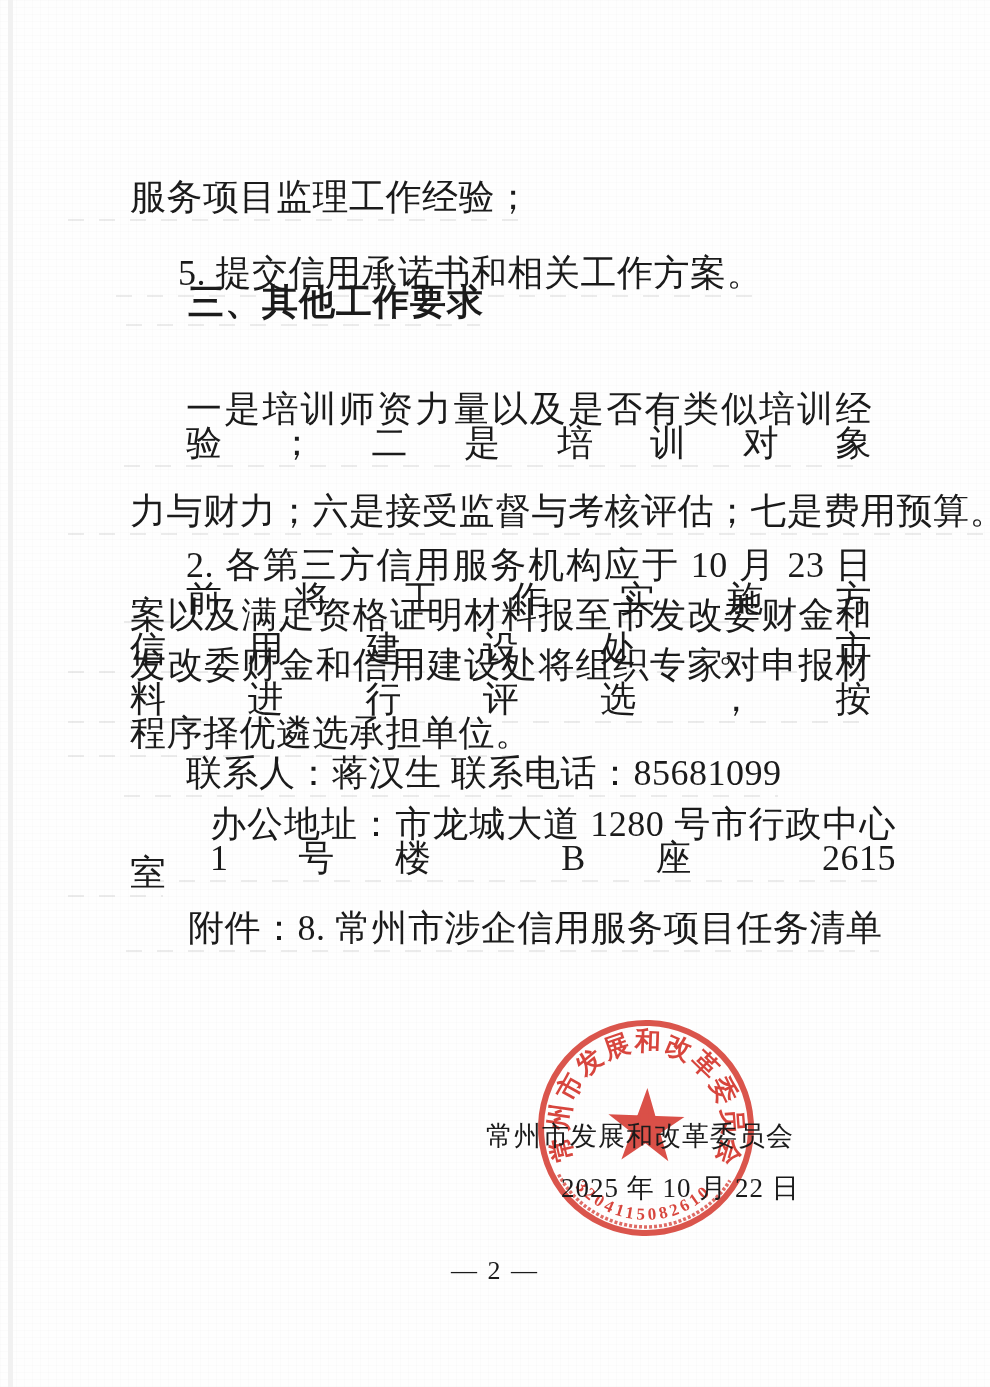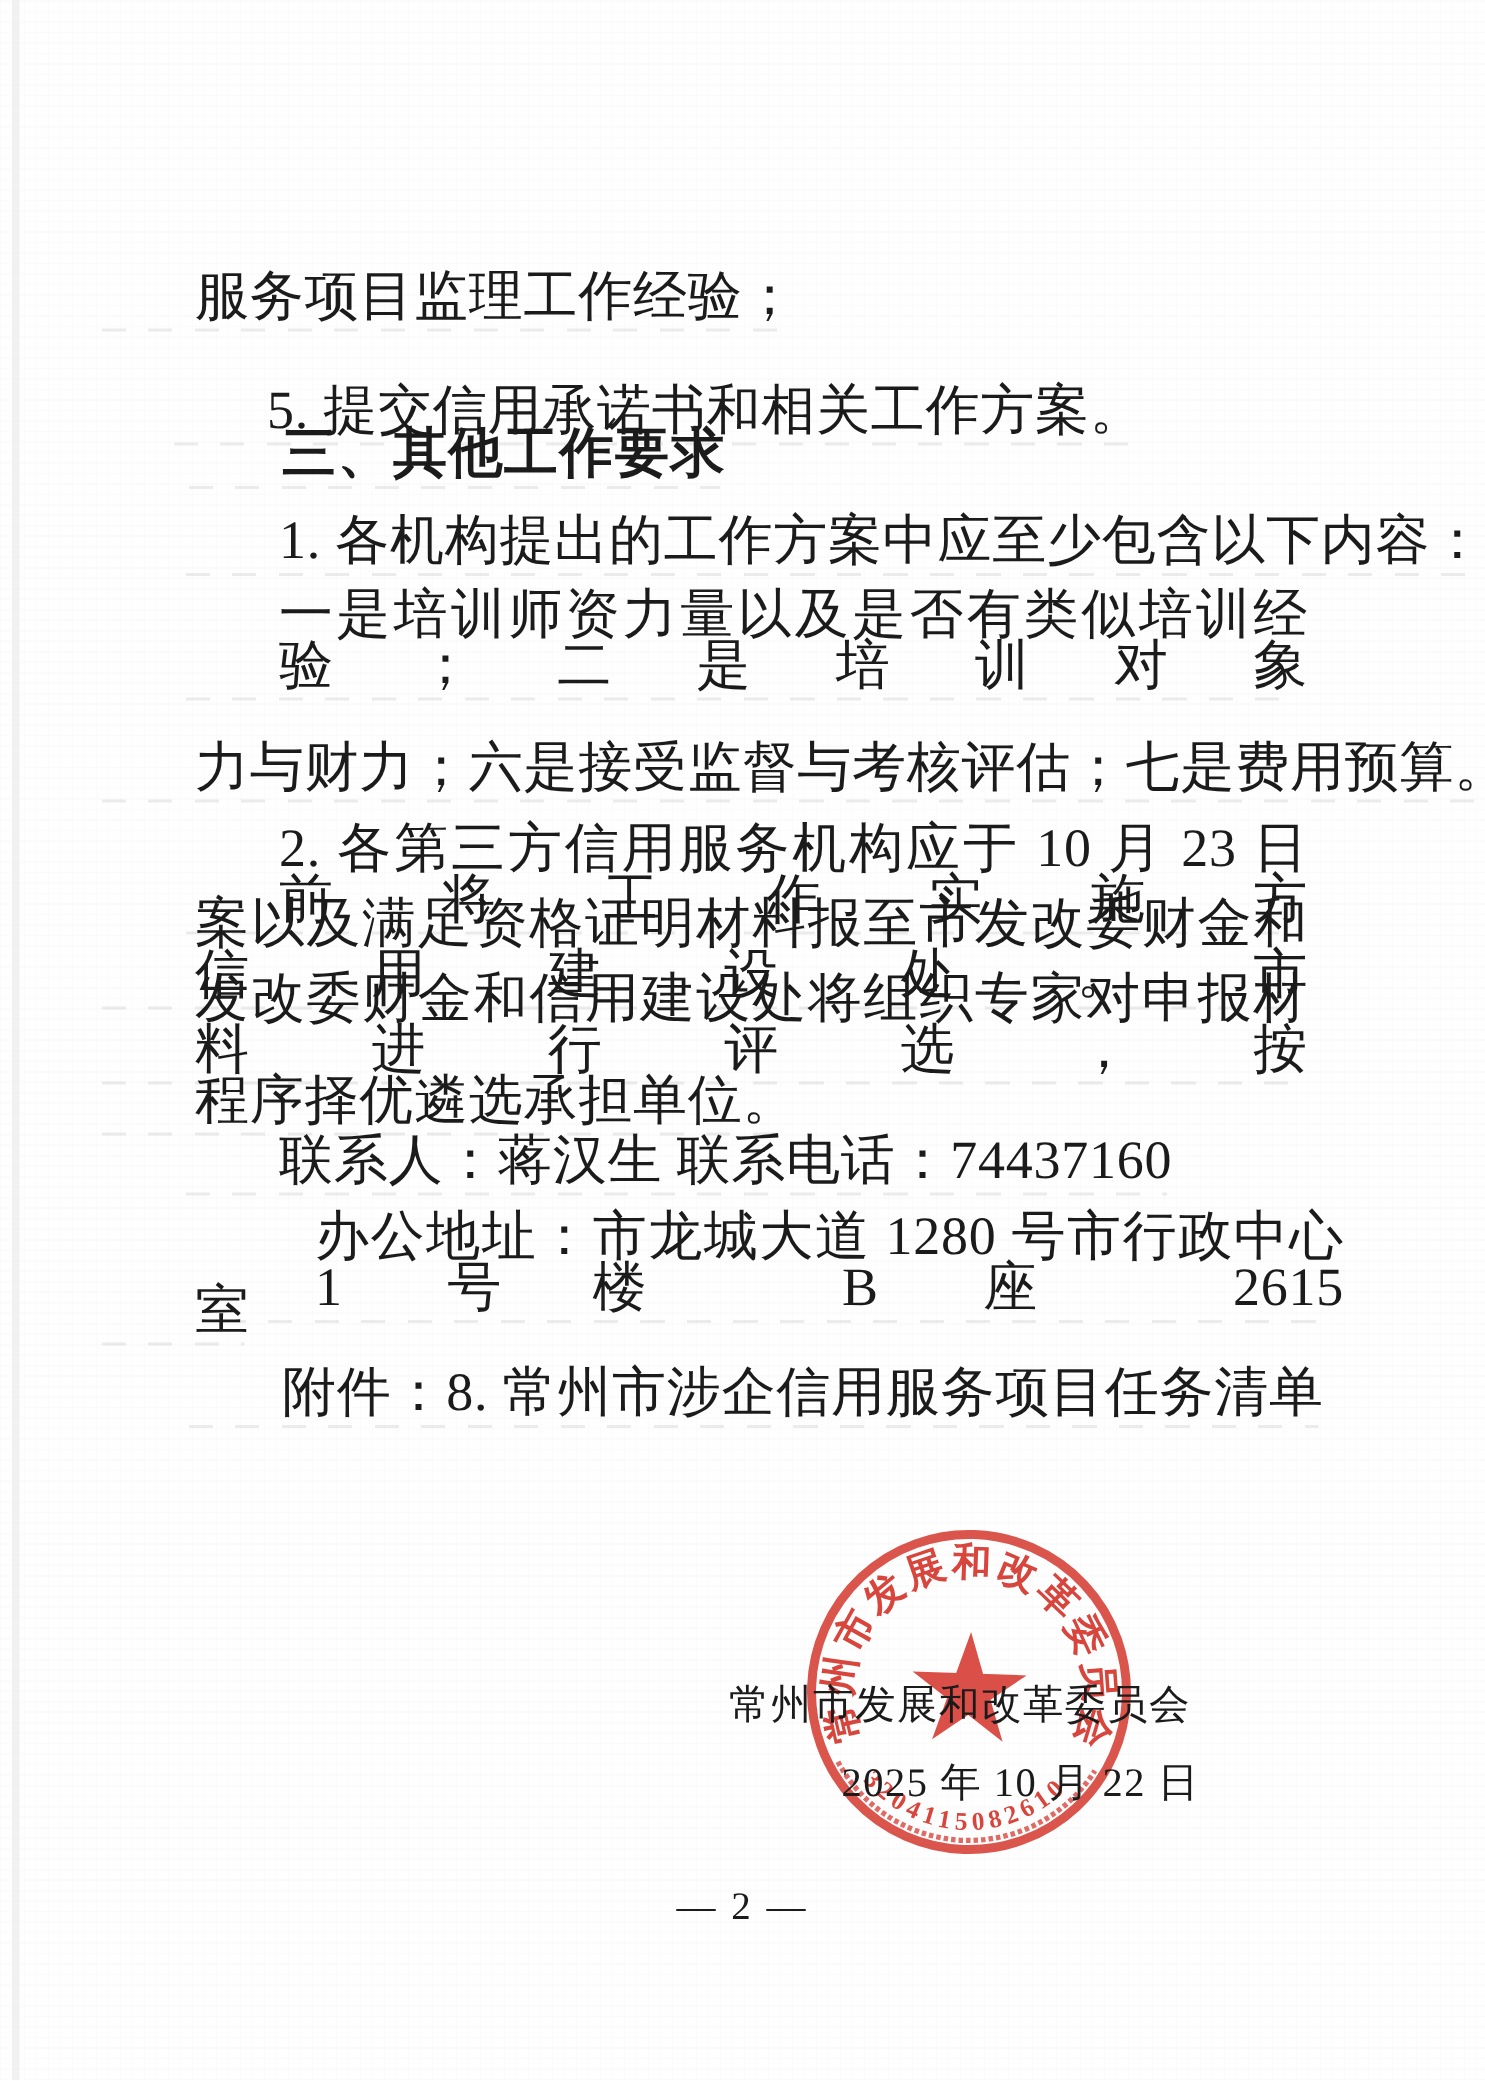--- a/index.html
+++ b/index.html
@@ -29,28 +29,27 @@
 </style>
 </head>
 <body>
 
 <div class="page">
   <div class="edge-strip"></div>
 
   <div class="ln" style="left:130px;top:180px;">服务项目监理工作经验；</div>
   <div class="ln" style="left:178px;top:233px;margin-top:23px;">5. 提交信用承诺书和相关工作方案。</div>
   <div class="ln bold" style="left:188px;top:285px;">三、其他工作要求</div>
-  <div class="ln" style="left:186px;top:343px;">1. 各机构提出的工作方案中应至少包含以下内容：</div>
   <div class="ln just" style="left:186px;top:392px;width:686px;">一是培训师资力量以及是否有类似培训经验；二是培训对象</div>
   <div class="ln" style="left:130px;top:494px;">力与财力；六是接受监督与考核评估；七是费用预算。</div>
   <div class="ln just" style="left:186px;top:548px;width:686px;">2. 各第三方信用服务机构应于 10 月 23 日前将工作实施方</div>
   <div class="ln just" style="left:130px;top:598px;width:742px;">案以及满足资格证明材料报至市发改委财金和信用建设处。市</div>
   <div class="ln just" style="left:130px;top:648px;width:742px;">发改委财金和信用建设处将组织专家对申报材料进行评选，按</div>
   <div class="ln" style="left:130px;top:716px;">程序择优遴选承担单位。</div>
-  <div class="ln" style="left:186px;top:756px;">联系人：蒋汉生 联系电话：74437160</div>
+  <div class="ln" style="left:186px;top:756px;">联系人：蒋汉生 联系电话：85681099</div>
   <div class="ln just" style="left:186px;top:807px;width:686px;margin-left:24px;">办公地址：市龙城大道 1280 号市行政中心 1 号楼 B 座 2615</div>
   <div class="ln" style="left:130px;top:856px;">室</div>
   <div class="ln" style="left:188px;top:911px;">附件：8. 常州市涉企信用服务项目任务清单</div>
 
   <svg class="stamp" viewBox="0 0 280 280">
     <defs>
       <path id="arcTop" d="M 69.3 173 A 78 78 0 1 1 210.7 173" fill="none"></path>
       <path id="arcBot" d="M 64.7 192.8 A 92 92 0 0 0 215.3 192.8" fill="none"></path>
       <path id="arcMicro" d="M 54.3 189.5 A 99 99 0 0 0 225.7 189.5" fill="none"></path>
     </defs>

